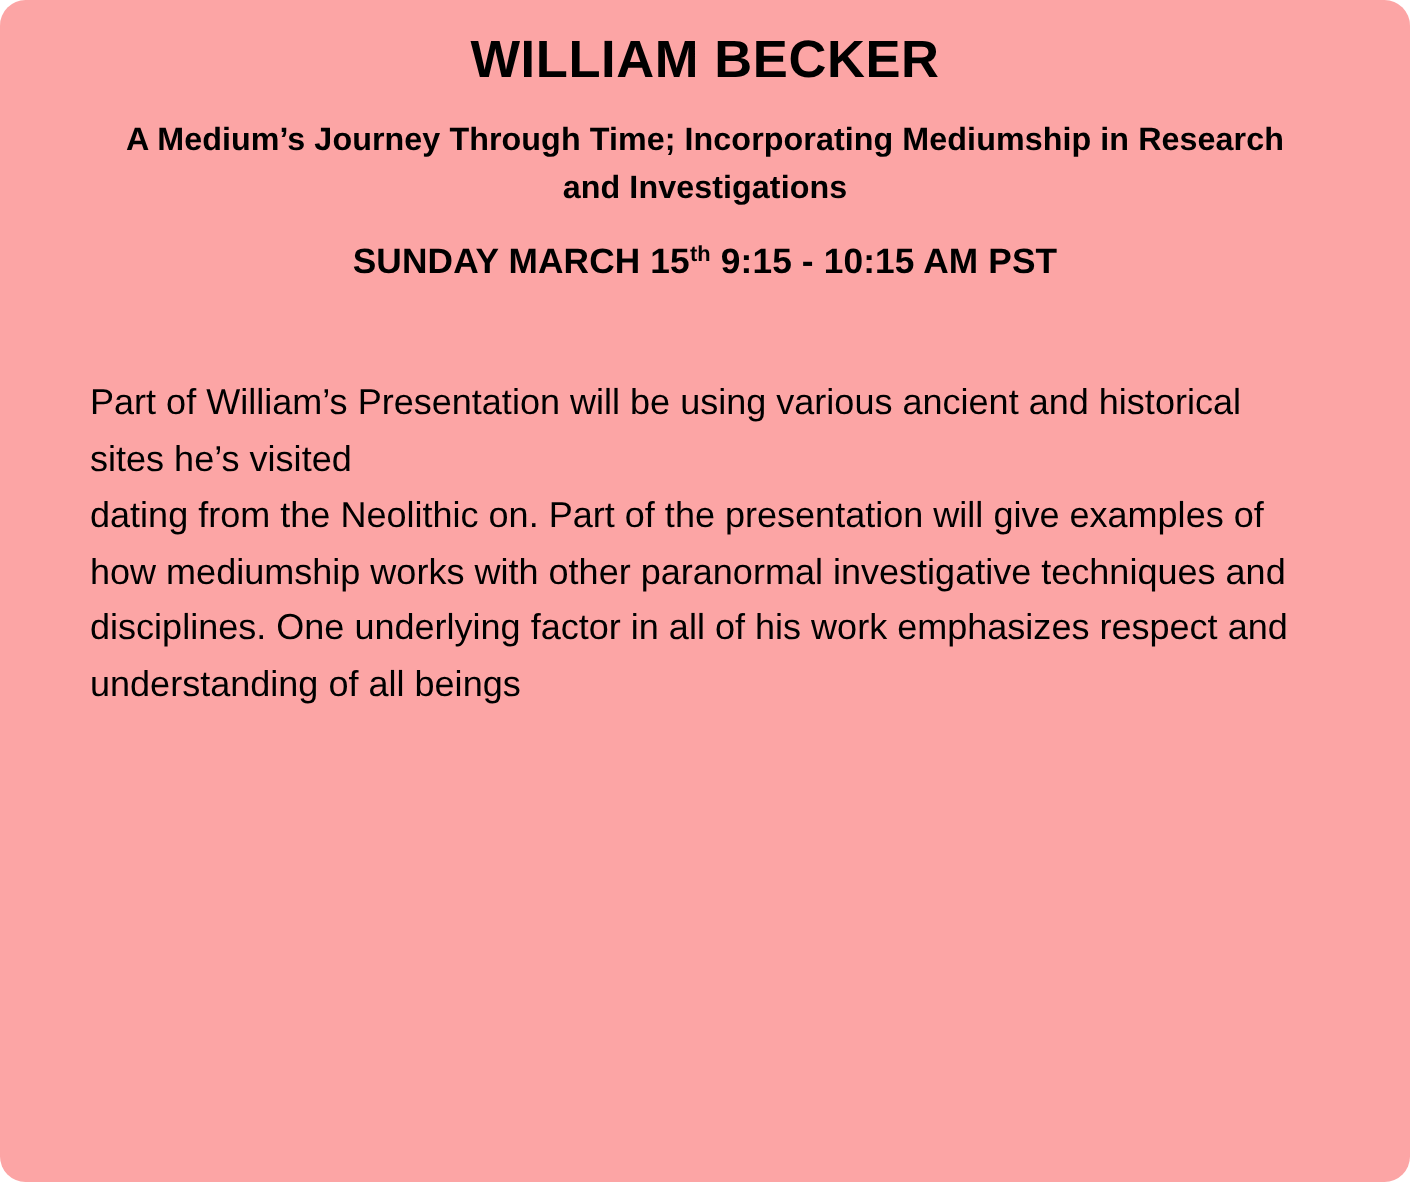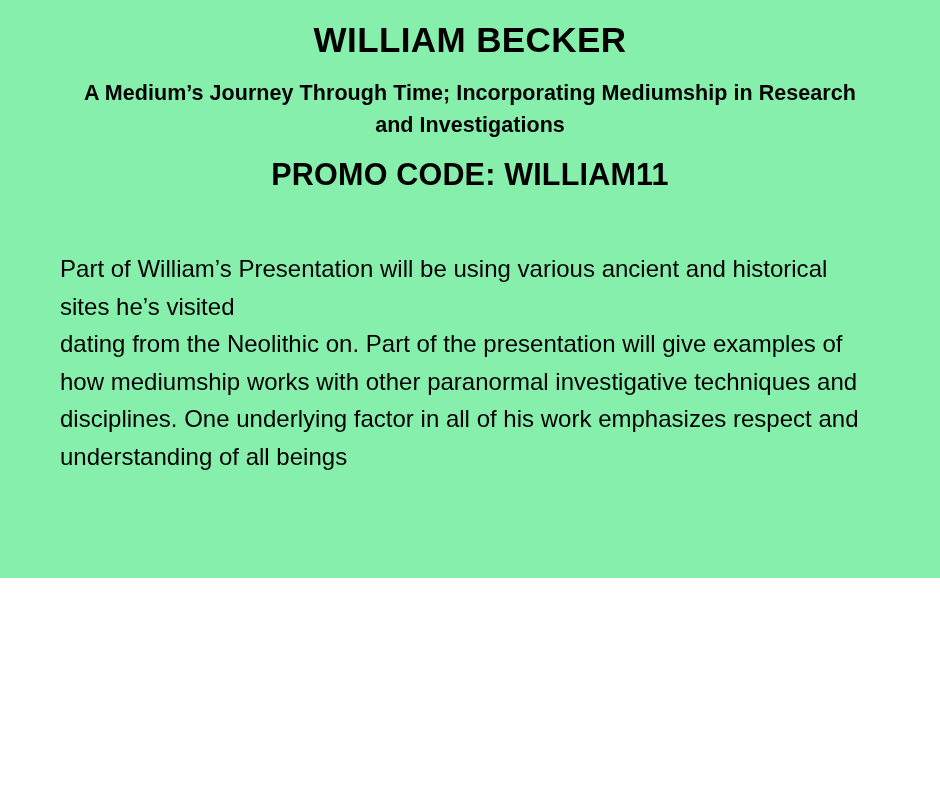--- a/index.html
+++ b/index.html
@@ -12,22 +12,23 @@
     width: 940px;
     height: 788px;
     overflow: hidden;
     font-family: "Liberation Sans", sans-serif;
     color: #000000;
     -webkit-font-smoothing: antialiased;
   }
   .page {
     position: relative;
     width: 940px;
-    height: 578px;
-    background: #86efac;
+    height: 788px;
+    background: #fca5a5;
+    border-radius: 17px;
   }
 
   
   .heading-block {
     padding-top: 18px;
     text-align: center;
   }
   .event-title {
     font-size: 35px;
     font-weight: 700;
@@ -89,22 +90,24 @@
 <body>
 
 <div class="page">
 
   <div class="heading-block">
 
     <h1 class="event-title">WILLIAM BECKER</h1>
 
     <div class="event-subtitle">A Medium’s Journey Through Time; Incorporating Mediumship in Research and Investigations</div>
 
+    <div class="event-datetime">
+      <span>SUNDAY MARCH 15</span><span class="ordinal">th</span><span> 9:15 - 10:15 AM PST</span>
+    </div>
 
-    <div class="promo-code">PROMO CODE: WILLIAM11</div>
 
   </div>
 
   <div class="body-block">
 
 
     <div class="paragraph-gap"></div>
 
     <p class="body-paragraph">Part of William’s Presentation will be using various ancient and historical sites he’s visited
 dating from the Neolithic on. Part of the presentation will give examples of how mediumship works with other paranormal investigative techniques and disciplines. One underlying factor in all of his work emphasizes respect and understanding of all beings</p>

